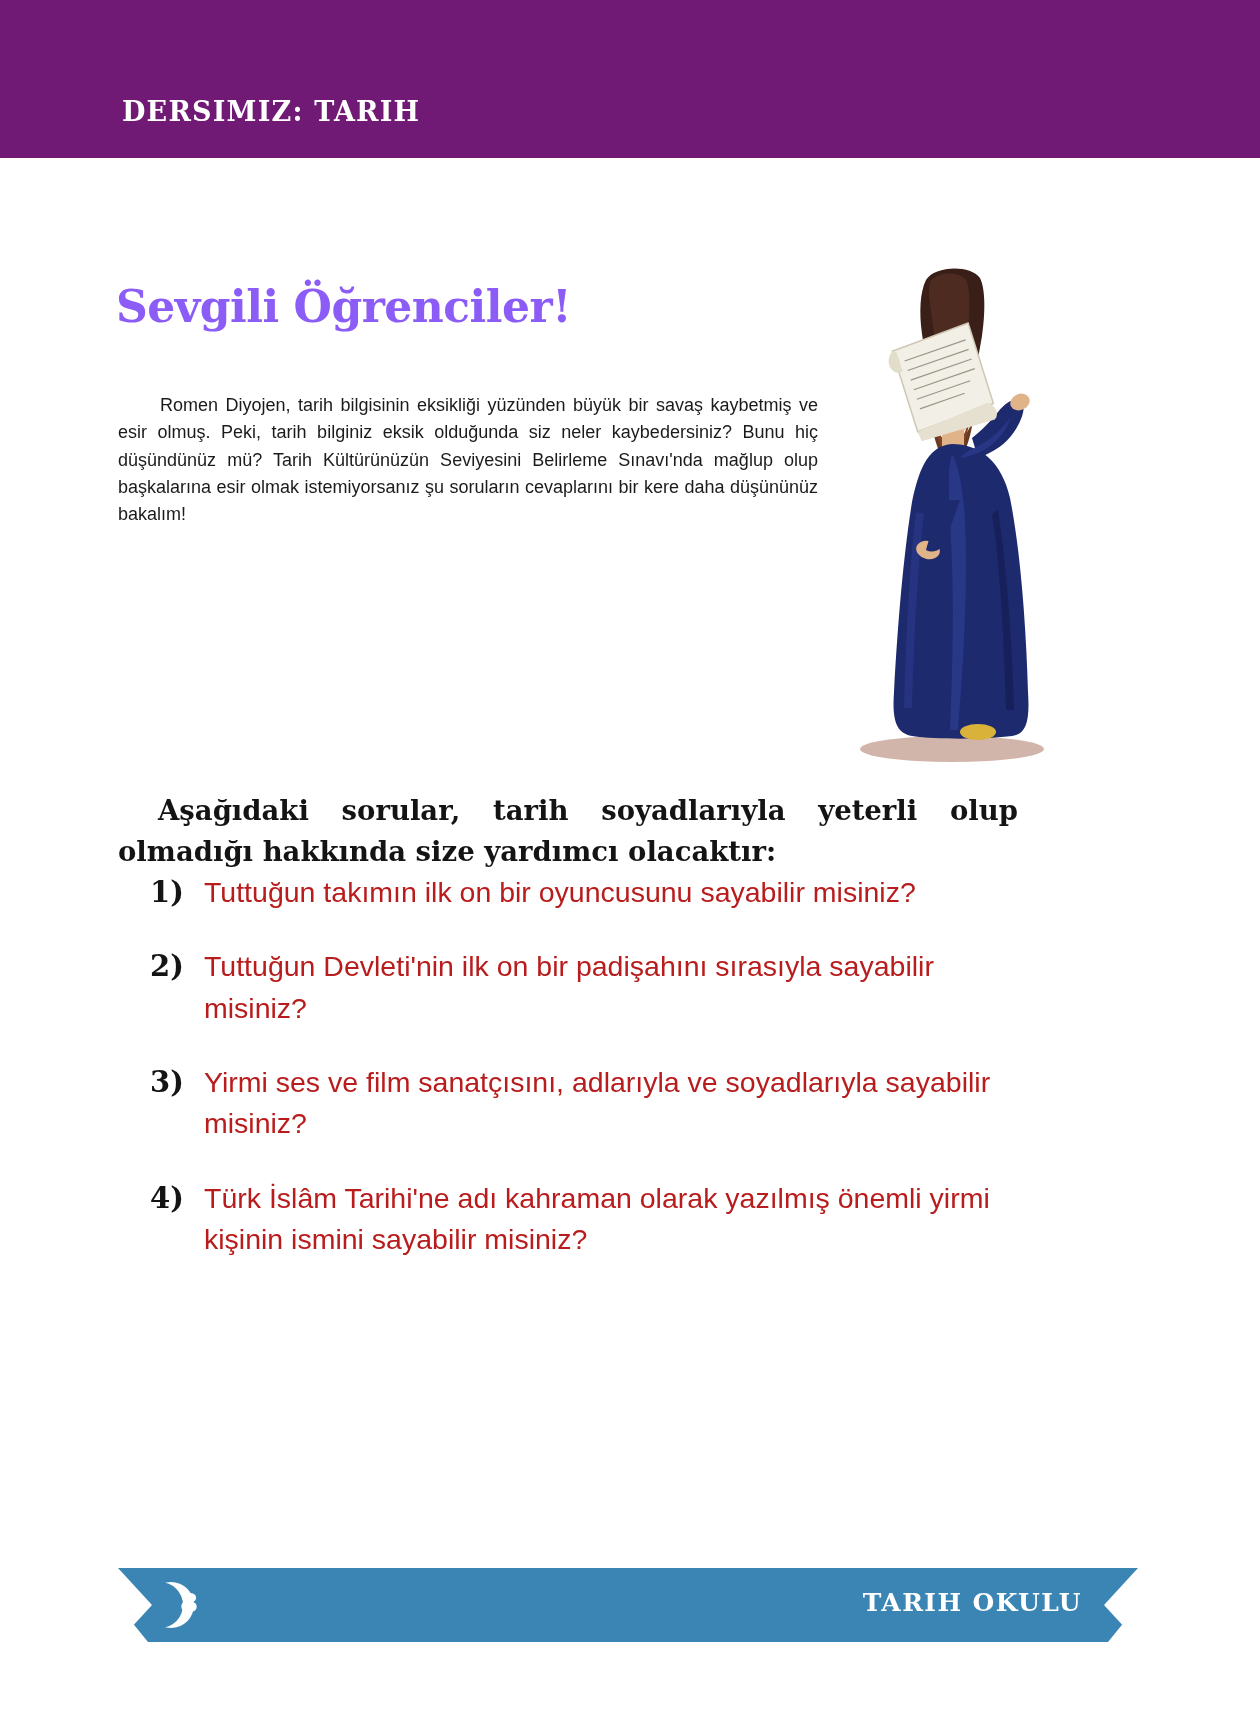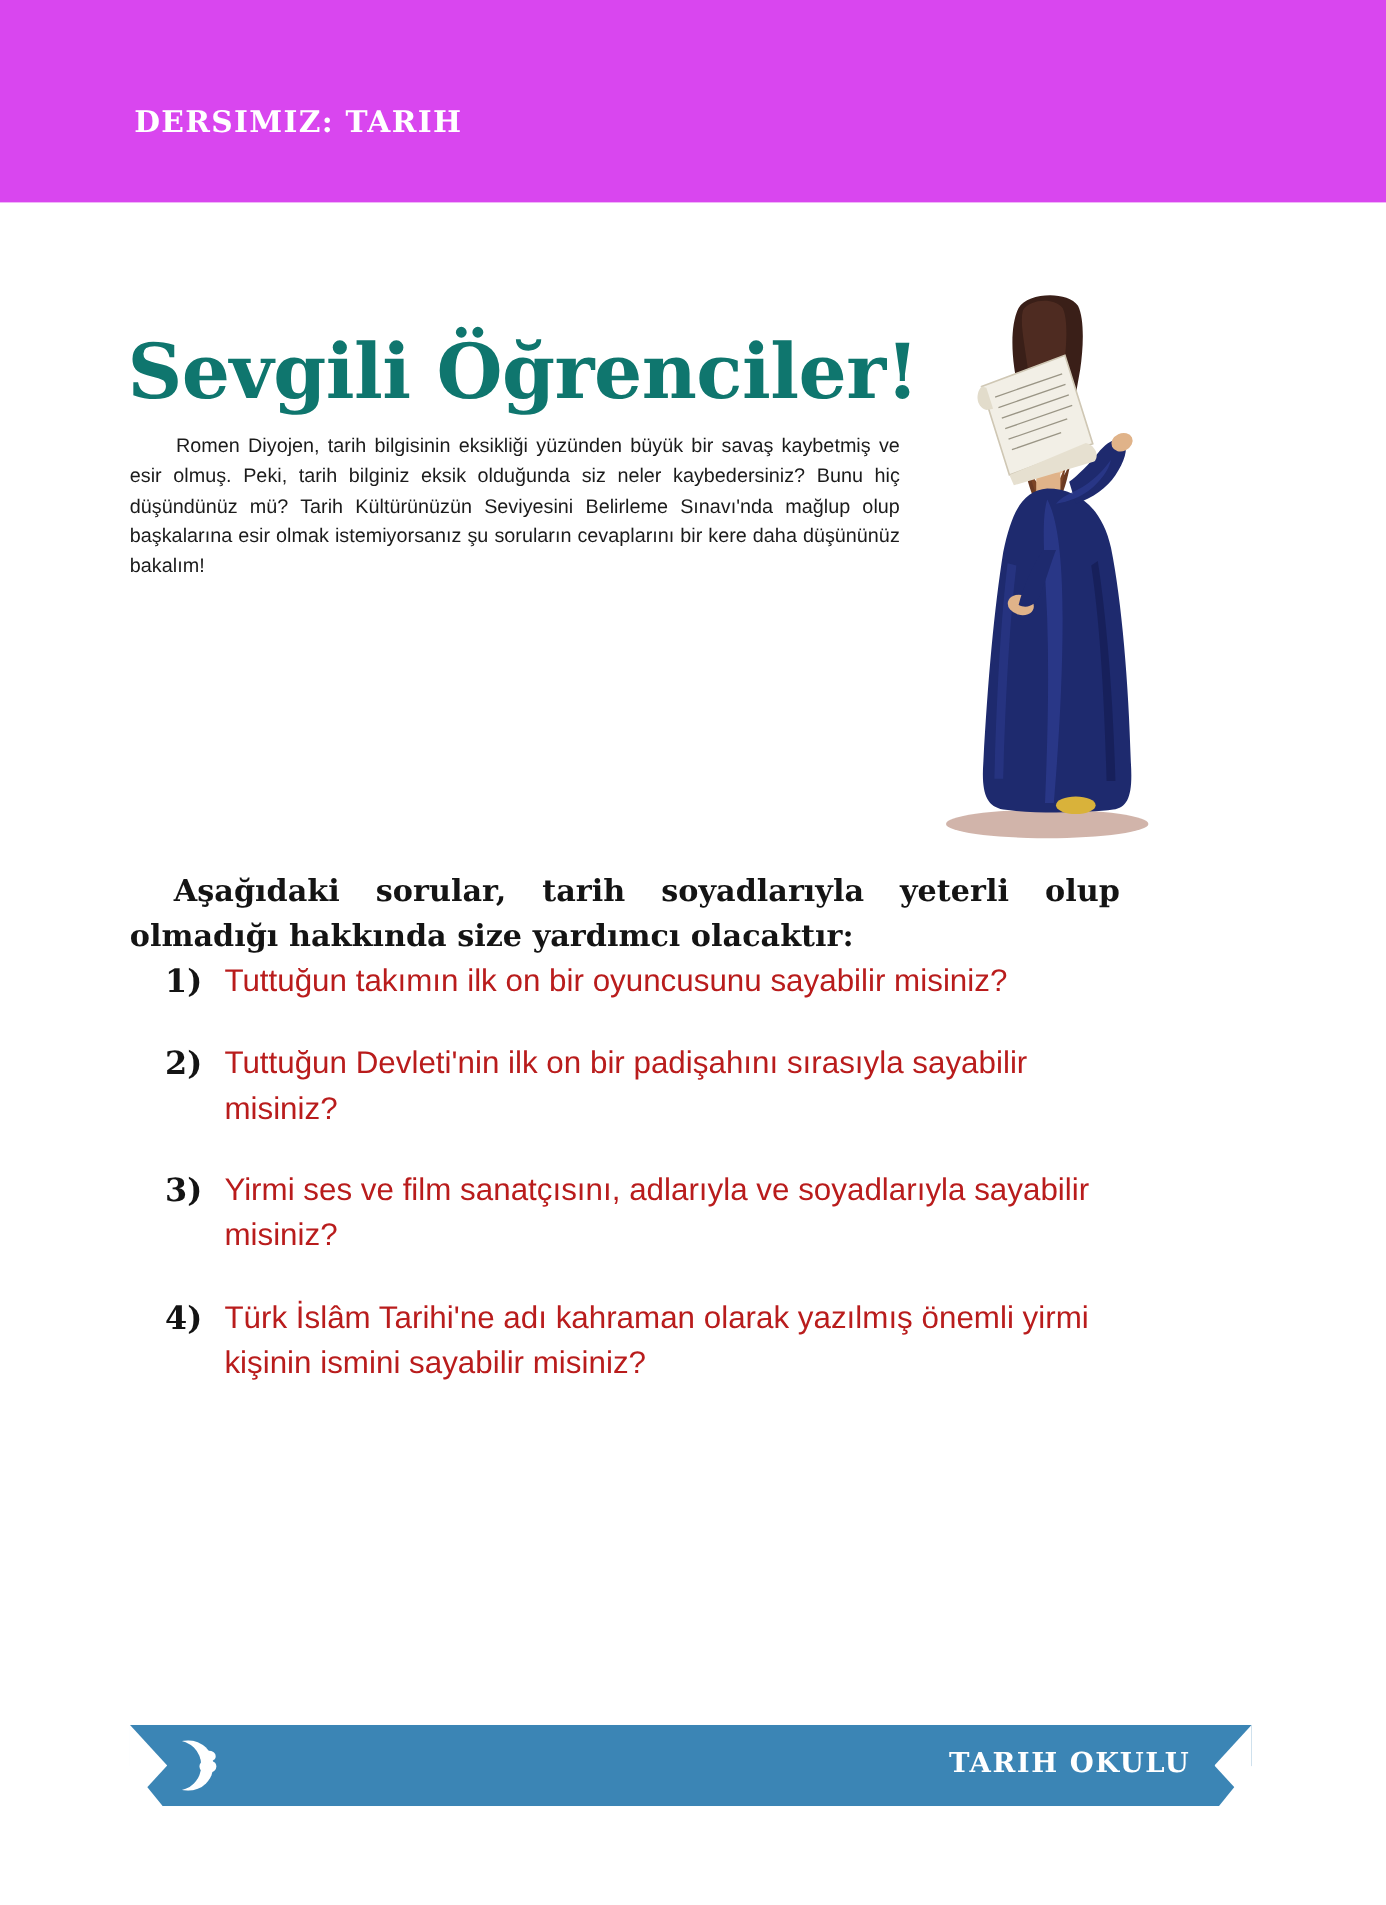--- a/index.html
+++ b/index.html
@@ -14,22 +14,22 @@
     font-family: "Liberation Serif", serif;
     overflow: hidden;
   }
 
   
   .header-band {
     position: absolute;
     left: 0;
     top: 0;
     width: 1260px;
-    height: 184px;
-    background: #d946ef;
+    height: 158px;
+    background: #701a75;
   }
   .header-title {
     position: absolute;
     left: 122px;
     top: 96px;
     color: #ffffff;
     font-family: "DejaVu Serif", serif;
     font-weight: bold;
     font-size: 27px;
     letter-spacing: 1.2px;
@@ -43,24 +43,24 @@
     left: 0;
     top: 172px;
     width: 1260px;
     height: 1380px;
   }
 
   .main-heading {
     position: absolute;
     left: 116px;
     top: 80px;
-    color: #0f766e;
-    font-family: "DejaVu Serif", serif;
-    font-weight: bold;
-    font-size: 69px;
+    color: #8b5cf6;
+    font-family: "DejaVu Serif", serif;
+    font-weight: bold;
+    font-size: 44px;
     letter-spacing: -0.5px;
     text-align: center;
   }
 
   .intro-para {
     position: absolute;
     left: 118px;
     top: 202px;
     width: 700px;
     font-family: "Liberation Sans", sans-serif;

